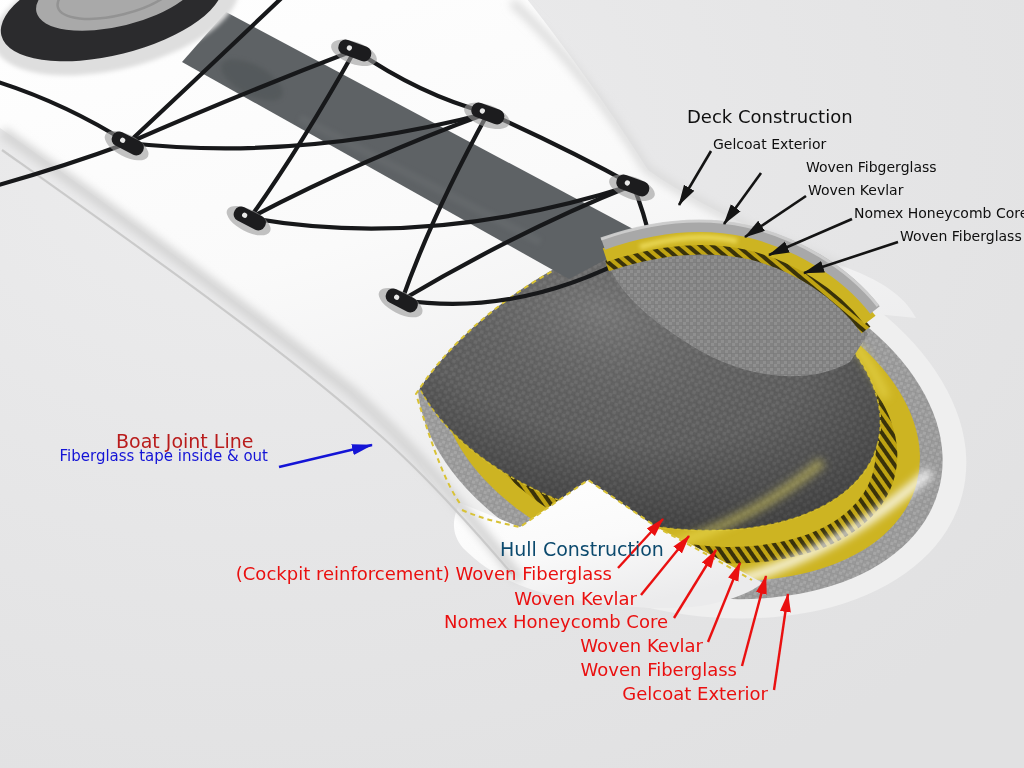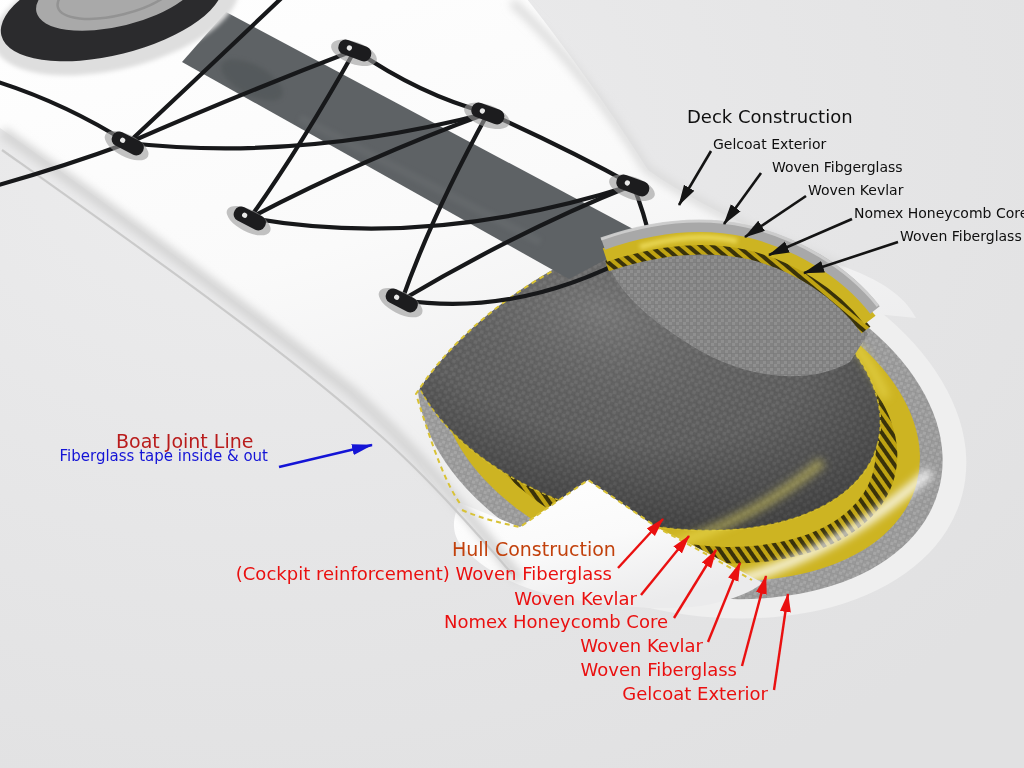--- a/index.html
+++ b/index.html
@@ -7,21 +7,21 @@
     position:relative;width:1024px;height:768px;overflow:hidden;
     background:#e6e6e7;
     font-family:"DejaVu Sans","Liberation Sans",sans-serif;
   }
   #stage svg{position:absolute;left:0;top:0;}
   .lbl{position:absolute;white-space:nowrap;line-height:1.15;}
   .deck-head{font-size:18px;color:#0f0f0f;}
   .deck-lbl{font-size:14px;color:#0f0f0f;}
   .joint-head{font-size:19px;color:#b91c1c;}
   .joint-note{font-size:15px;color:#1414d6;}
-  .hull-head{font-size:19px;color:#c2410c;}
+  .hull-head{font-size:19px;color:#0c4a6e;margin-left:48px;}
   .hull-lbl{font-size:18px;color:#ea1010;}
   .main-title{font-size:26px;font-weight:bold;color:#1a1a1a;letter-spacing:0.2px;}
 </style>
 </head>
 <body>
 
 <div id="stage">
 
 <svg width="1024" height="768" viewBox="0 0 1024 768">
   <defs>
@@ -214,21 +214,21 @@
     <path d="M674,618 L716,550" marker-end="url(#arrR)"></path>
     <path d="M708,642 L740,563" marker-end="url(#arrR)"></path>
     <path d="M742,666 L766,576" marker-end="url(#arrR)"></path>
     <path d="M774,690 L788,594" marker-end="url(#arrR)"></path>
   </g>
   <path d="M279,467 L372,445" stroke="#1414d6" stroke-width="2.6" fill="none" marker-end="url(#arrBl)"></path>
 </svg>
 
 <div class="lbl deck-head" style="left:687px;top:107px;">Deck Construction</div>
 <div class="lbl deck-lbl" style="left:713px;top:136px;">Gelcoat Exterior</div>
-<div class="lbl deck-lbl" style="left:772px;top:159px;">Woven Fibgerglass</div>
+<div class="lbl deck-lbl" style="left:806px;top:159px;">Woven Fibgerglass</div>
 <div class="lbl deck-lbl" style="left:808px;top:182px;">Woven Kevlar</div>
 <div class="lbl deck-lbl" style="left:854px;top:205px;">Nomex Honeycomb Core</div>
 <div class="lbl deck-lbl" style="left:900px;top:228px;">Woven Fiberglass</div>
 
 <div class="lbl joint-head" style="left:116px;top:431px;">Boat Joint Line</div>
 <div class="lbl joint-note" style="right:756px;top:448px;">Fiberglass tape inside &amp; out</div>
 
 <div class="lbl hull-head" style="left:452px;top:539px;">Hull Construction</div>
 <div class="lbl hull-lbl" style="right:412px;top:564px;">(Cockpit reinforcement) Woven Fiberglass</div>
 <div class="lbl hull-lbl" style="right:387px;top:589px;">Woven Kevlar</div>

